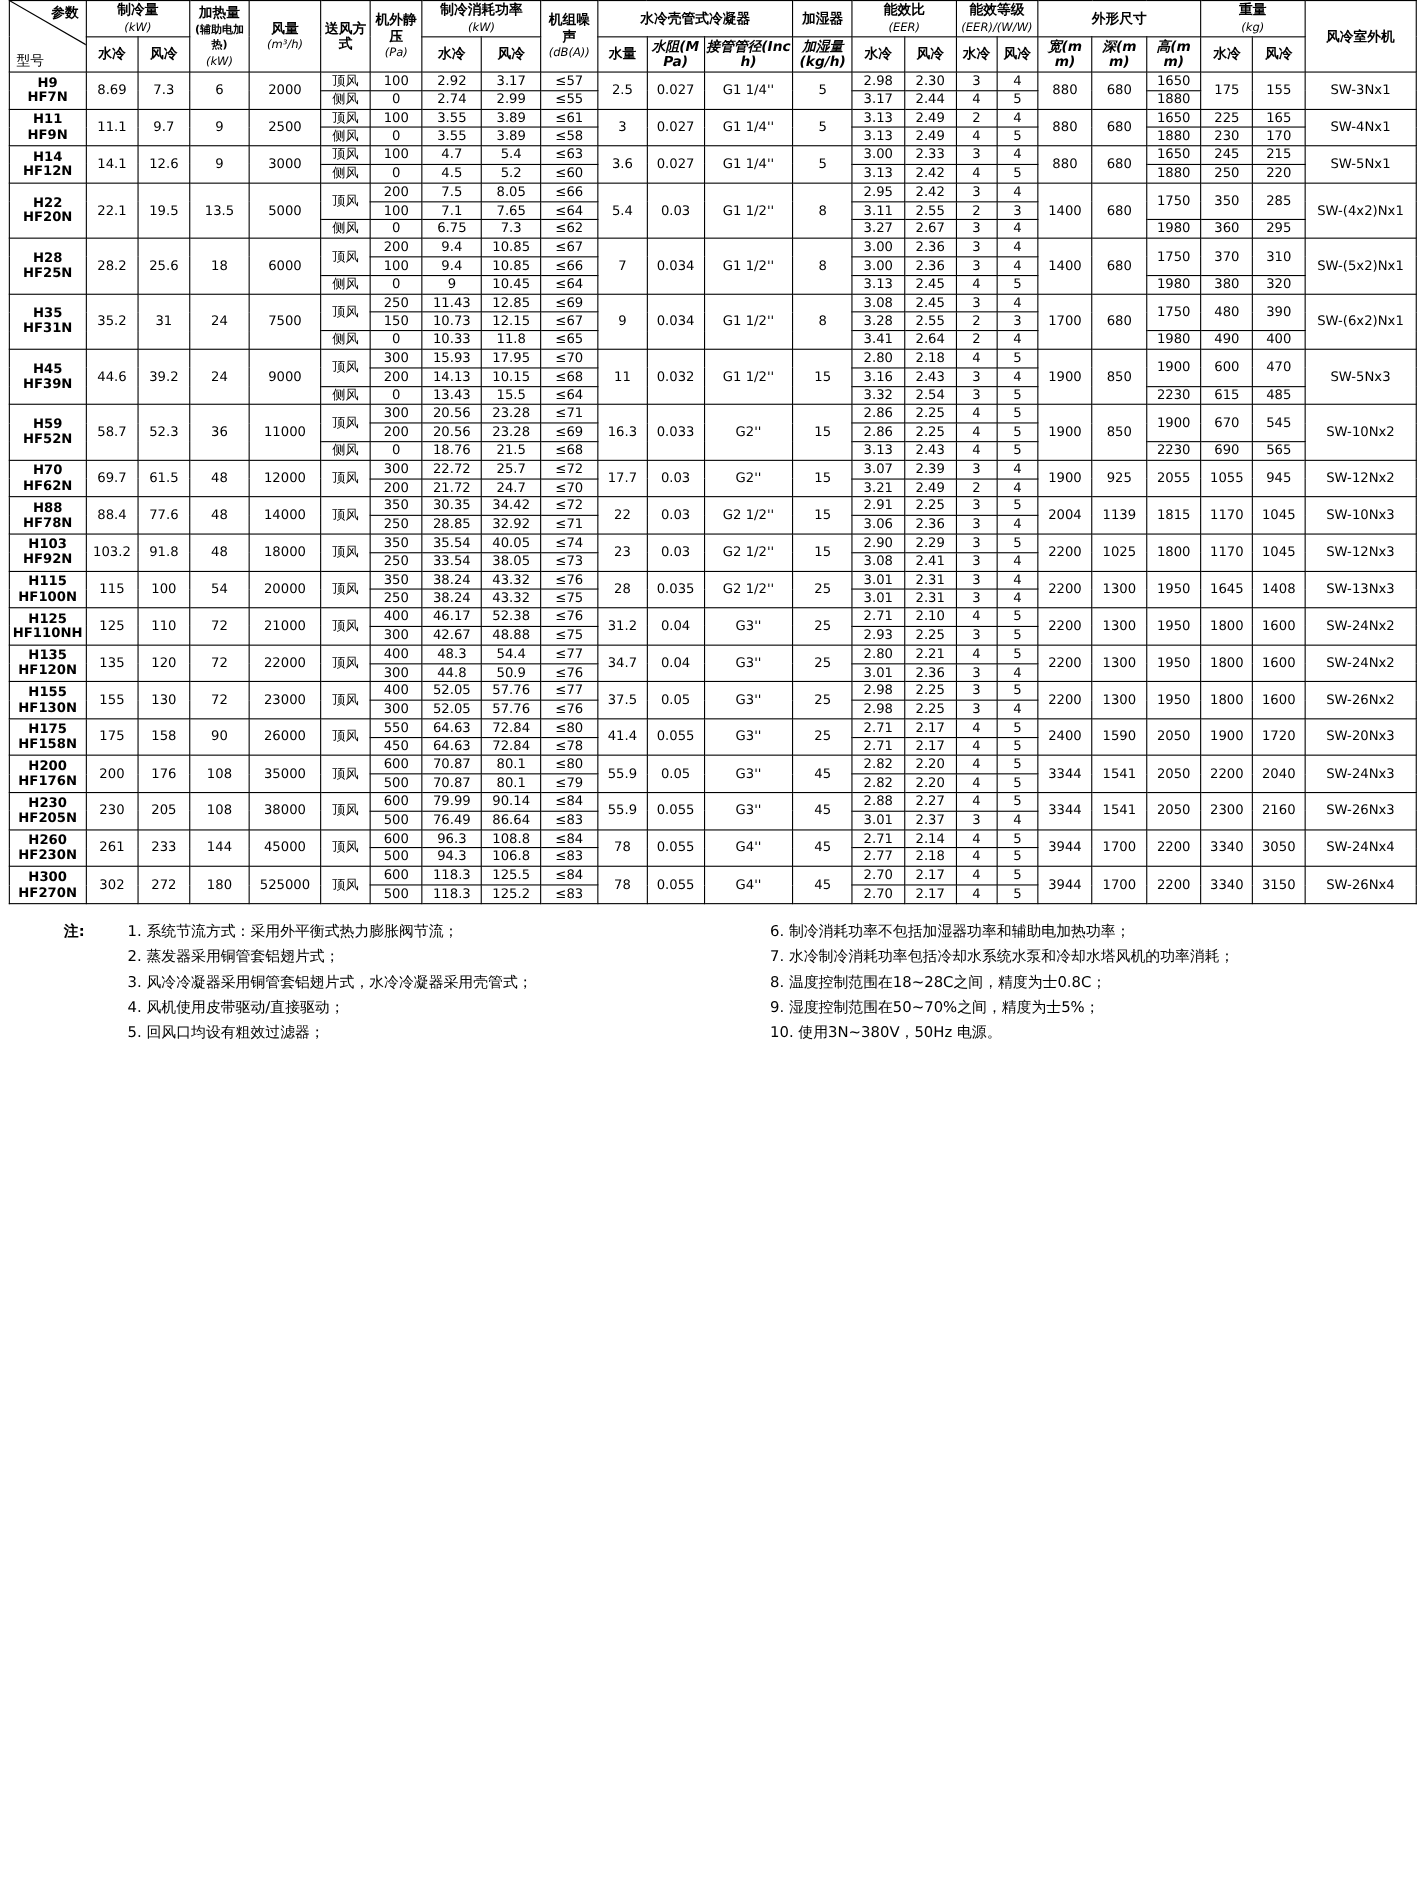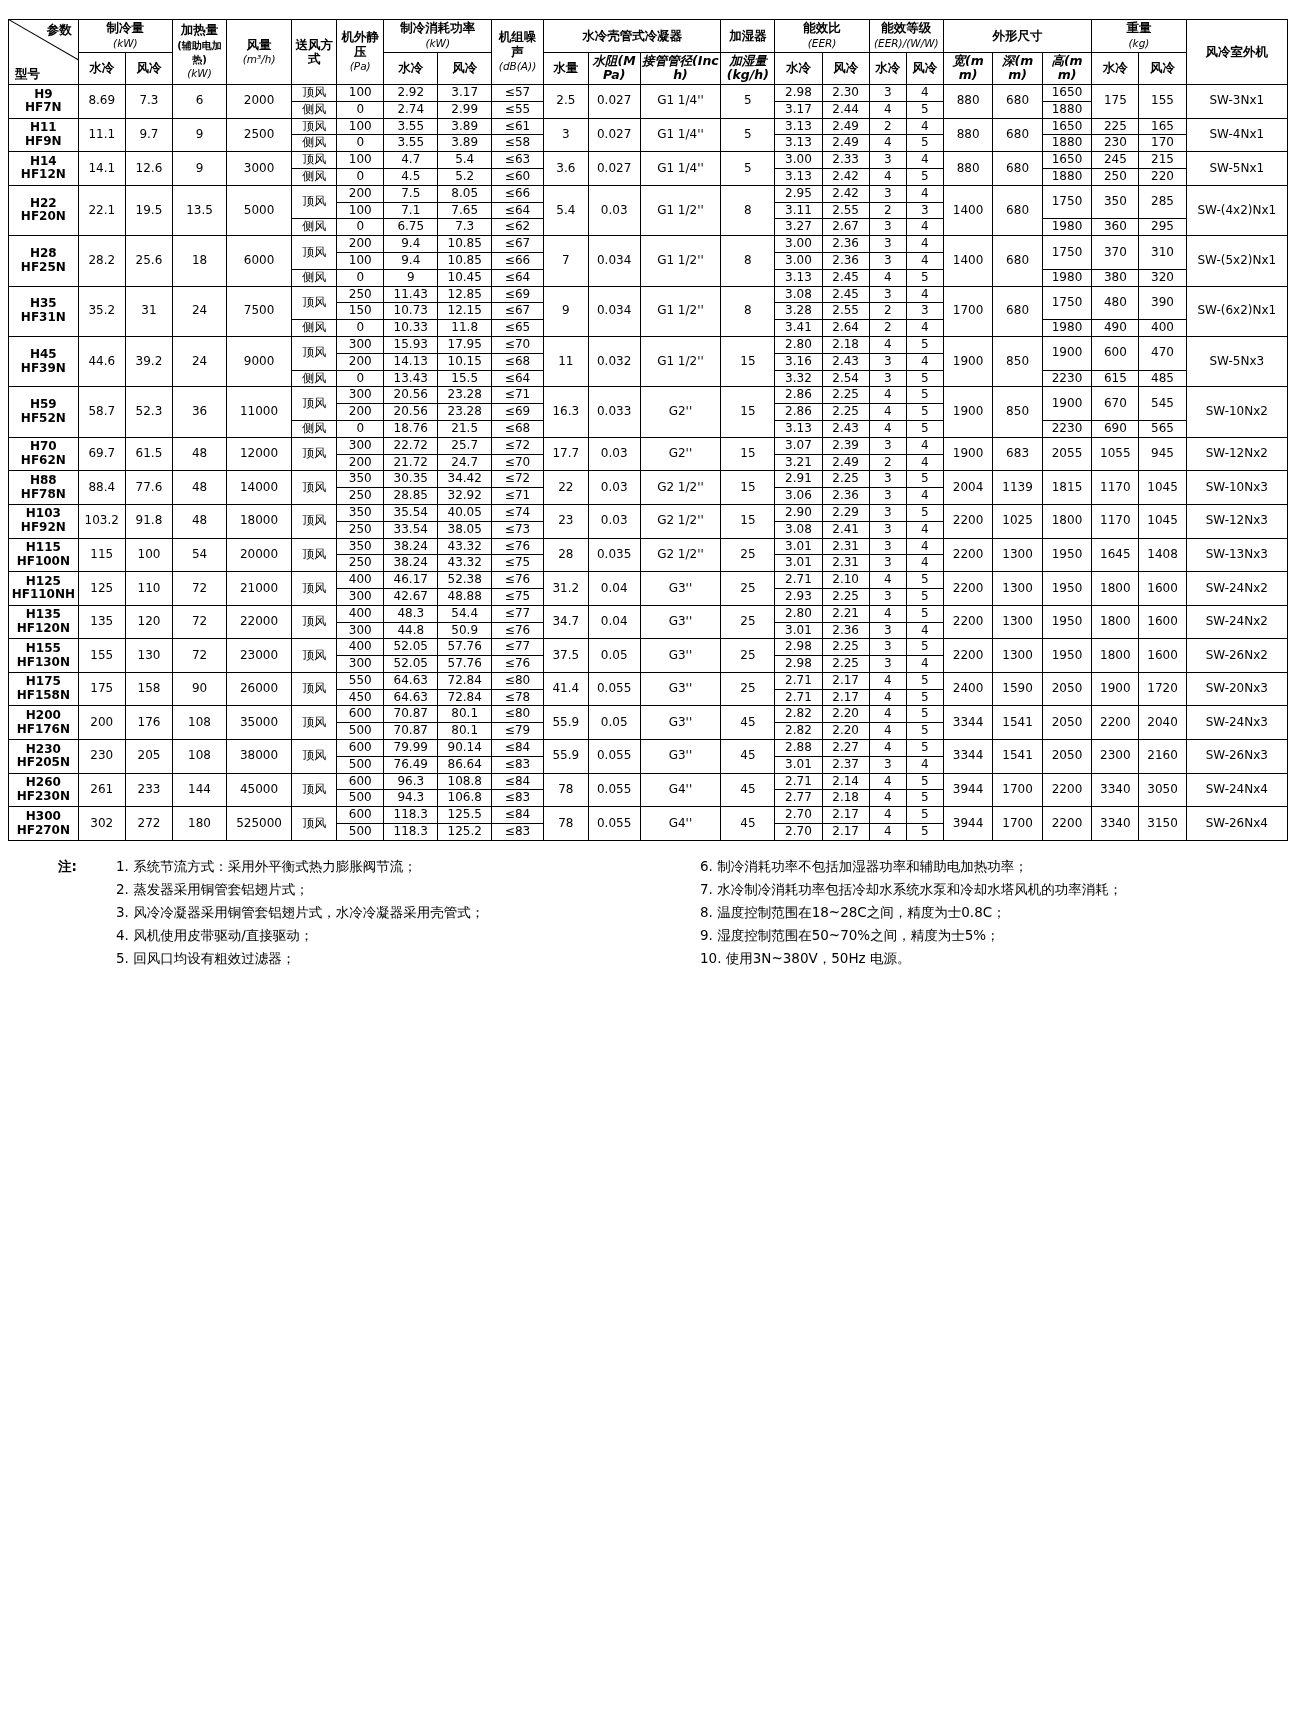--- a/index.html
+++ b/index.html
@@ -6,21 +6,21 @@
   body{
     width:1296px;
     font-family:"DejaVu Sans","Liberation Sans",sans-serif;
     color:#000;
   }
   #sheet{
     position:relative;
     width:1280px;
     min-height:1719px;
     box-sizing:border-box;
-    padding:19px 8px 0 8px;
+    padding:0 8px 0 8px;
   }
   table.spec{
     border-collapse:collapse;
     table-layout:fixed;
     width:1280px;
     margin:0 auto;
   }
   table.spec th, table.spec td{
     border:1px solid #000;
     text-align:center;
@@ -50,21 +50,21 @@
     position:absolute;
     top:3px;
     right:6px;
     font-weight:bold;
     font-size:12.5px;
   }
   .param-cell .bl{
     position:absolute;
     bottom:3px;
     left:6px;
-    font-weight:bold;
+    font-weight:normal;
     font-size:12.5px;
   }
   .param-cell .diag{
     position:absolute;
     top:0;left:0;width:100%;height:100%;
     overflow:hidden;
   }
   .param-cell .diag:after{
     content:"";
     position:absolute;
@@ -594,21 +594,21 @@
           <td>≤72</td>
           <td rowspan="2">17.7</td>
           <td rowspan="2">0.03</td>
           <td rowspan="2">G2''</td>
           <td rowspan="2">15</td>
           <td>3.07</td>
           <td>2.39</td>
           <td>3</td>
           <td>4</td>
           <td rowspan="2">1900</td>
-          <td rowspan="2">683</td>
+          <td rowspan="2">925</td>
           <td rowspan="2">2055</td>
           <td rowspan="2">1055</td>
           <td rowspan="2">945</td>
           <td rowspan="2">SW-12Nx2</td>
         </tr>
         <tr>
           <td>200</td>
           <td>21.72</td>
           <td>24.7</td>
           <td>≤70</td>

